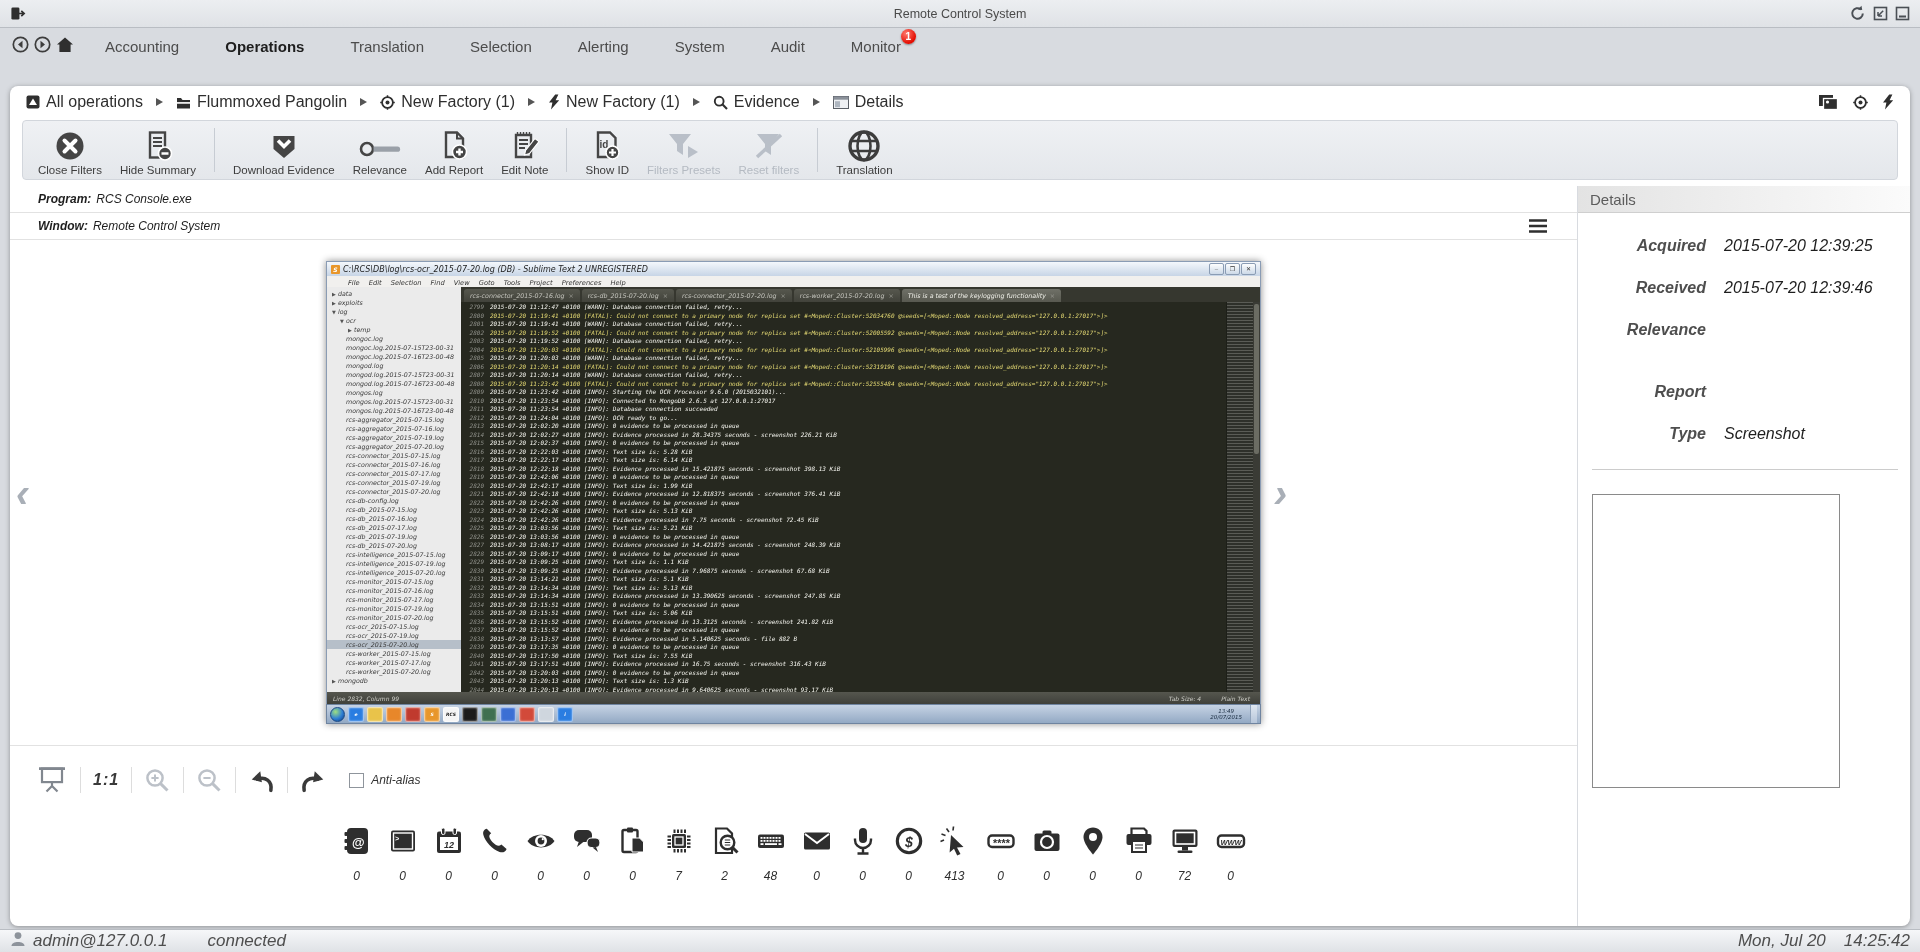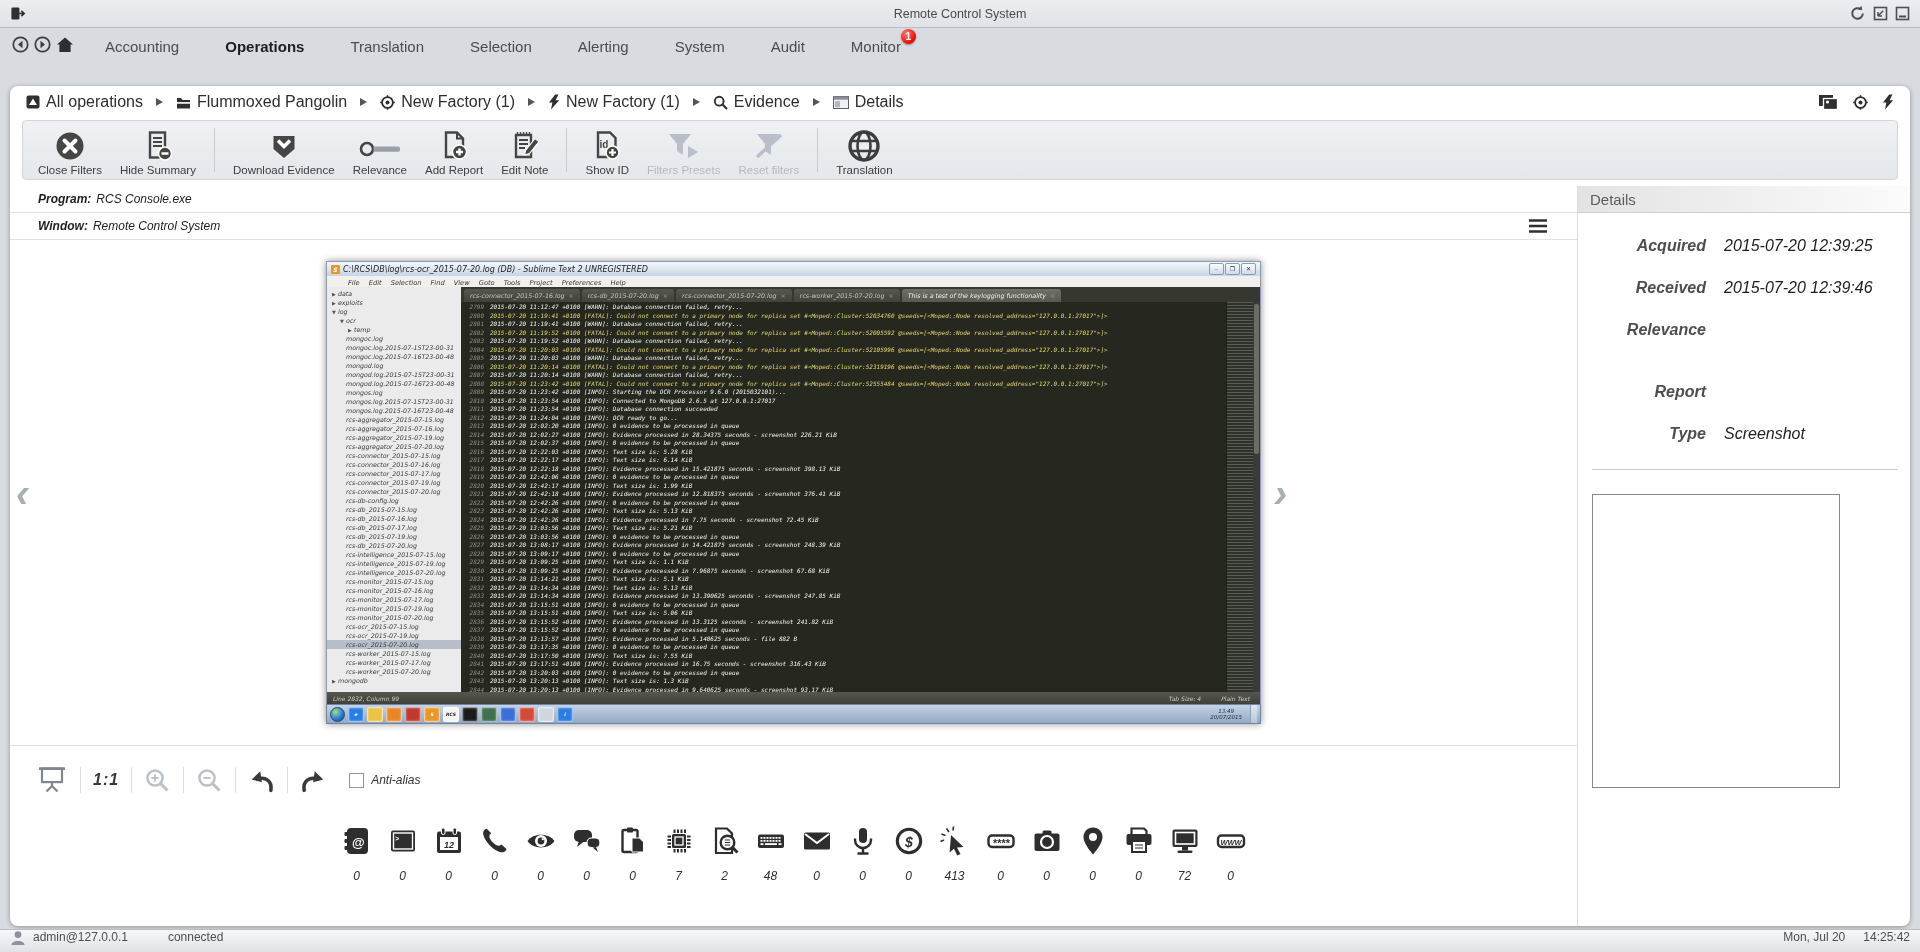--- a/index.html
+++ b/index.html
@@ -115,21 +115,21 @@
   .dfield{display:flex;font-size:16px;margin-top:24px;align-items:baseline;font-style:italic;}
   .dfield.gap{margin-top:44px;}
   .dlabel{width:128px;text-align:right;font-weight:bold;color:#4e4e4e;margin-right:18px;flex:none;}
   .dvalue{color:#1e1e1e;}
   .ddiv{border-top:1px solid #ccc;margin:26px 12px 0 14px;}
   .note-row{display:flex;margin-top:24px;padding-left:14px;}
   .note-label{font-size:12px;font-weight:bold;color:#4e4e4e;margin-right:8px;flex:none;}
   .note-box{width:246px;height:292px;border:1px solid #8a8a8a;background:#fff;}
   
   .statusbar{position:absolute;left:0;right:0;bottom:0;height:22px;background:linear-gradient(#f6f7f9,#dfe2e6);
-    border-top:1px solid #b9bdc3;display:flex;align-items:flex-start;font-size:12px;color:#555;padding:0 10px;}
+    border-top:1px solid #b9bdc3;display:flex;align-items:center;font-size:17px;color:#555;padding:0 10px;font-style:italic;}
   .statusbar .usr{margin-left:7px;color:#4e4e4e;}
   .statusbar .conn{margin-left:40px;color:#4e4e4e;}
   .statusbar .right{margin-left:auto;display:flex;gap:18px;color:#4e4e4e;}
 </style>
 </head>
 <body>
 
 <div class="titlebar">
   <span class="appicon">
       <svg width="16" height="17" viewBox="0 0 17 17">

